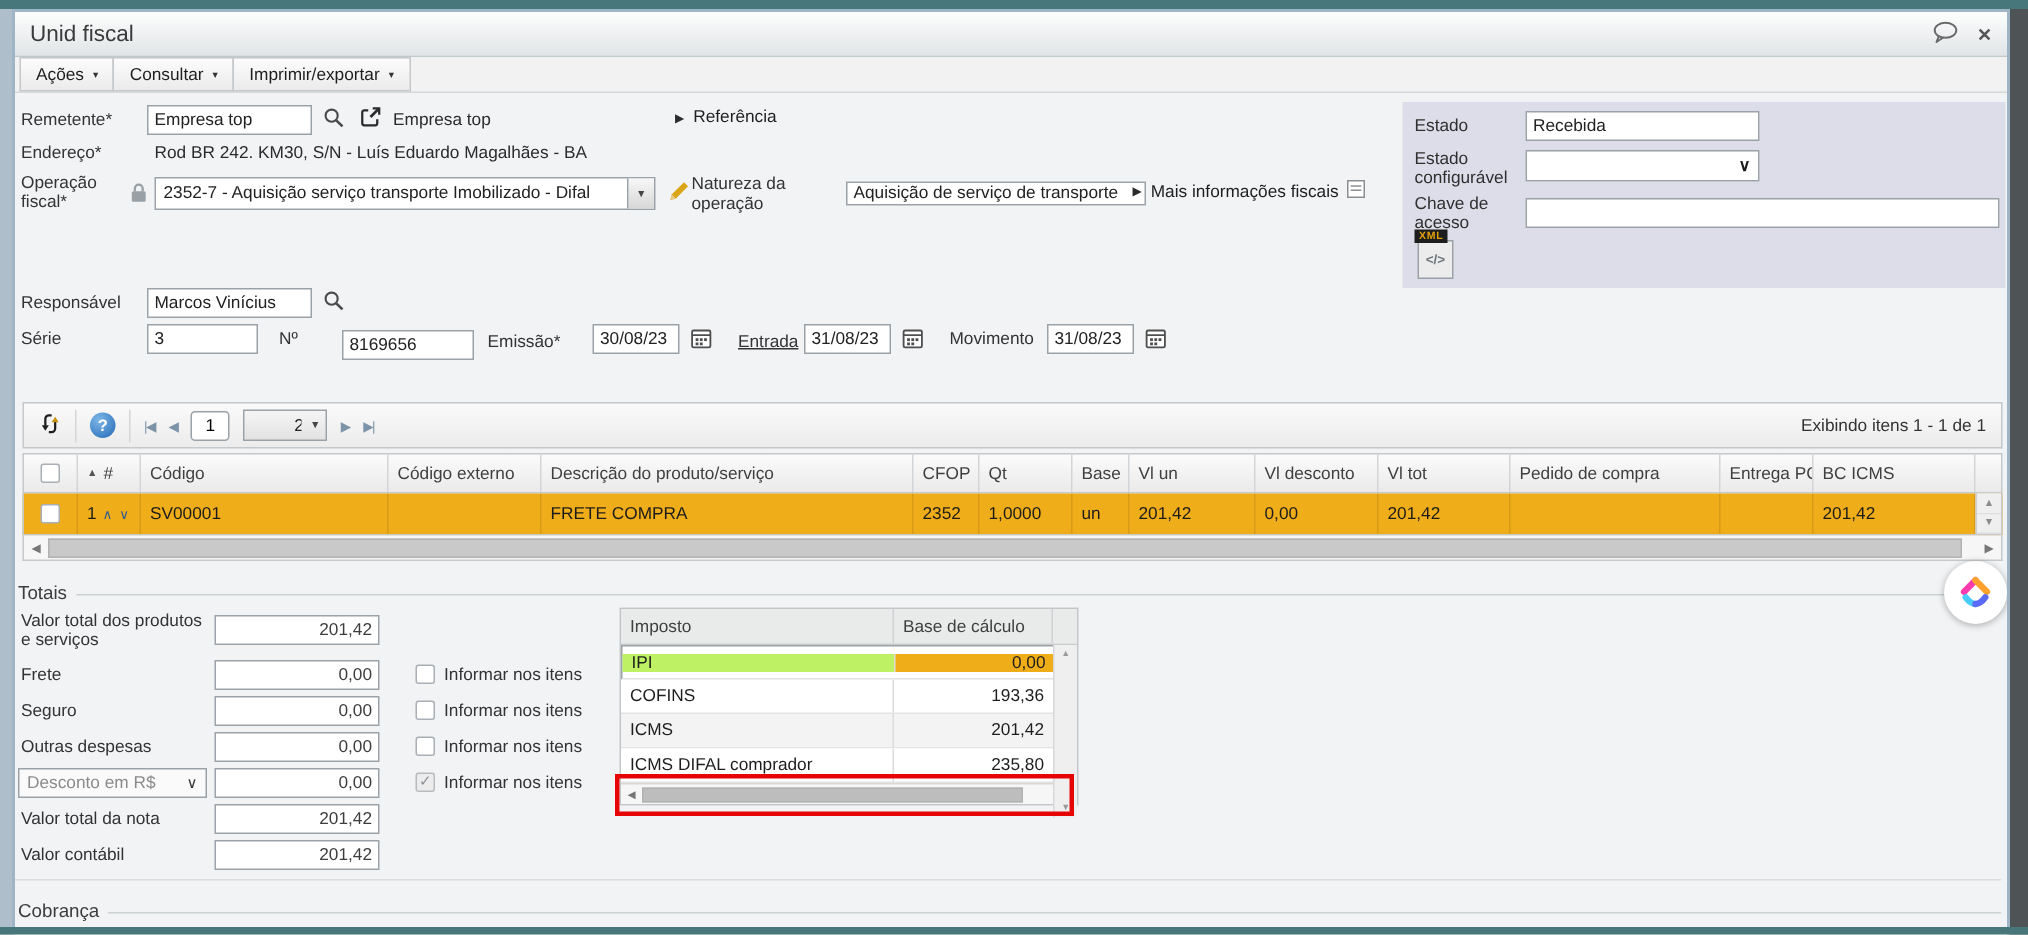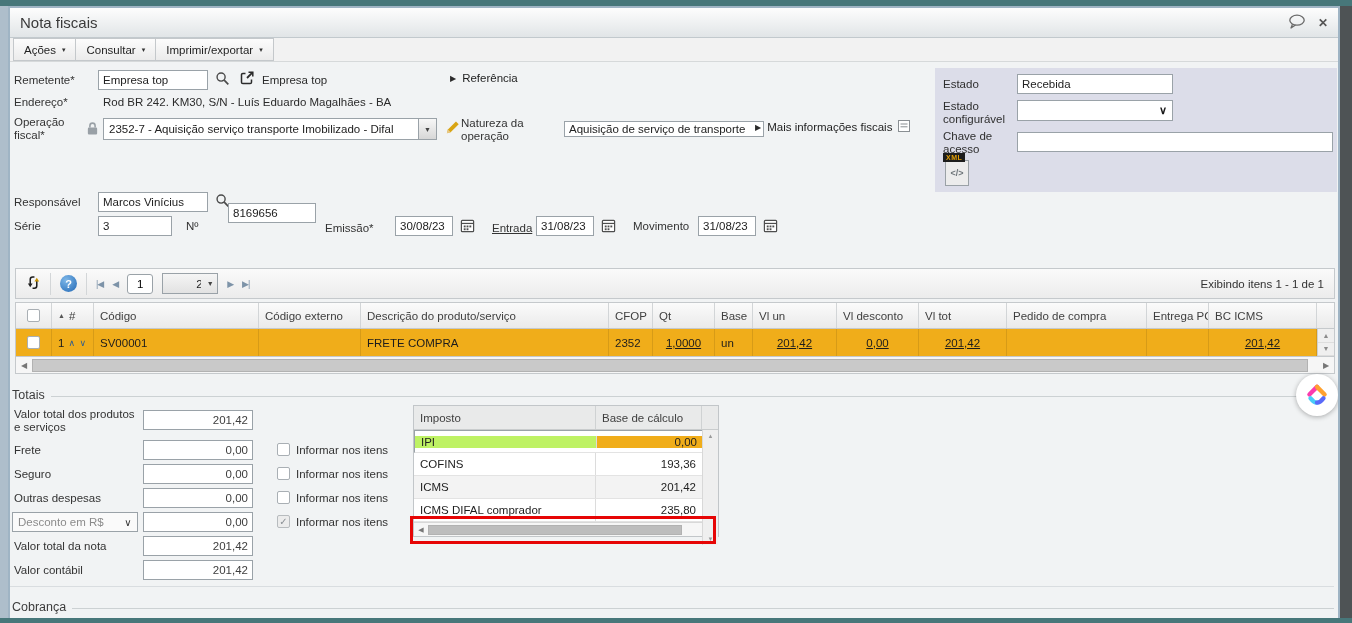--- a/index.html
+++ b/index.html
@@ -89,21 +89,21 @@
   background:radial-gradient(circle at 35% 30%, #7db7e8, #2268b5);
   color:#fff; font-weight:bold; font-size:11px; display:flex; align-items:center; justify-content:center; cursor:pointer;
 }
 
 .grid { position:absolute; left:5px; top:240px; width:1320px; }
 .grid-head { display:flex; height:27px; background:linear-gradient(#fbfbfb,#eaeaea); border:1px solid #c5c9cc; }
 .gh-cell { border-right:1px solid #d2d5d7; display:flex; align-items:center; gap:4px; padding:0 6px; color:#3f3f3f; overflow:hidden; white-space:nowrap; }
 .sort-glyph { font-size:7px; color:#555; }
 .grid-row { display:flex; height:28px; background:#f0ad1a; border:1px solid #c5c9cc; border-top:none; }
 .gr-cell { border-right:1px solid rgba(0,0,0,0.10); display:flex; align-items:center; gap:4px; padding:0 6px; color:#1c1c1c; overflow:hidden; white-space:nowrap; }
-.gr-cell.num { justify-content:center;text-decoration:underline; }
+.gr-cell.num { justify-content:flex-start; }
 .rowmove { font-size:9px; color:#2f5d8f; letter-spacing:1px; cursor:pointer; }
 .checkbox {
   width:13px; height:13px; background:#fff; border:1px solid #a9afb4; border-radius:2px;
   font-size:10px; line-height:11px; text-align:center; color:#8b9095; cursor:pointer; flex:0 0 13px;
 }
 .checkbox.abs { position:absolute; }
 .checkbox.checked { background:#ececec; border-color:#b7bbbe; }
 .vscroll-col { flex:0 0 17px; background:#f1f1f1; display:flex; flex-direction:column; border-left:1px solid #ccd0d2; }
 .sc-btn { height:14px; display:flex; align-items:center; justify-content:center; font-size:7px; color:#8b8b8b; background:#efefef; border-bottom:1px solid #dddddd; cursor:pointer; }
 .grid-hscroll { display:flex; height:17px; border:1px solid #c5c9cc; border-top:none; background:#f6f6f6; align-items:center; }
@@ -148,21 +148,21 @@
 <body>
 
 <div class="chrome-top"></div>
 <div class="chrome-left"></div>
 <div class="chrome-right"></div>
 <div class="chrome-bottom"></div>
 
 <div class="window">
 
   <div class="titlebar">
-    <span class="title">Nota fiscais</span>
+    <span class="title">Unid fiscal</span>
     <div class="titlebar-icons">
       <span style="cursor:pointer;">
         <svg width="18" height="15" viewBox="0 0 18 15">
             <ellipse cx="9" cy="6.2" rx="7.2" ry="5" fill="none" stroke="#6a6a6a" stroke-width="1.3"></ellipse>
             <path d="M4.5 10.3 L3 14 L7.5 11" fill="none" stroke="#6a6a6a" stroke-width="1.3" stroke-linejoin="round"></path>
           </svg>
       </span>
       <span class="close-glyph">✕</span>
     </div>
   </div>
@@ -261,21 +261,21 @@
     <span class="icon-abs" style="left:205px;top:131px;">
       <svg width="15" height="15" viewBox="0 0 16 16">
           <circle cx="6.5" cy="6.5" r="4.3" fill="none" stroke="#4a4a4a" stroke-width="1.5"></circle>
           <line x1="9.8" y1="9.8" x2="14.2" y2="14.2" stroke="#4a4a4a" stroke-width="1.8"></line>
         </svg>
     </span>
 
     <span class="lbl" style="left:4px;top:158px;">Série</span>
     <input class="inp" style="left: 88px; top: 154px; width: 74px;" value="3">
     <span class="lbl" style="left:176px;top:158px;">Nº</span>
-    <input class="inp" style="left: 218px; top: 141px; width: 88px;" value="8169656">
+    <input class="inp" style="left: 218px; top: 158px; width: 88px;" value="8169656">
     <span class="lbl" style="left:315px;top:160px;">Emissão*</span>
     <input class="inp" style="left: 385px; top: 154px; width: 58px;" value="30/08/23">
     <span class="icon-abs" style="left:450px;top:156px;">
       <svg width="15" height="15" viewBox="0 0 16 16">
           <rect x="1.5" y="2.5" width="13" height="12" rx="1" fill="#fff" stroke="#4e4e4e" stroke-width="1.3"></rect>
           <line x1="1.5" y1="5.8" x2="14.5" y2="5.8" stroke="#4e4e4e" stroke-width="1.3"></line>
           <rect x="4" y="8" width="2" height="2" fill="#4e4e4e"></rect>
           <rect x="7" y="8" width="2" height="2" fill="#4e4e4e"></rect>
           <rect x="10" y="8" width="2" height="2" fill="#4e4e4e"></rect>
           <rect x="4" y="11" width="2" height="2" fill="#4e4e4e"></rect>

